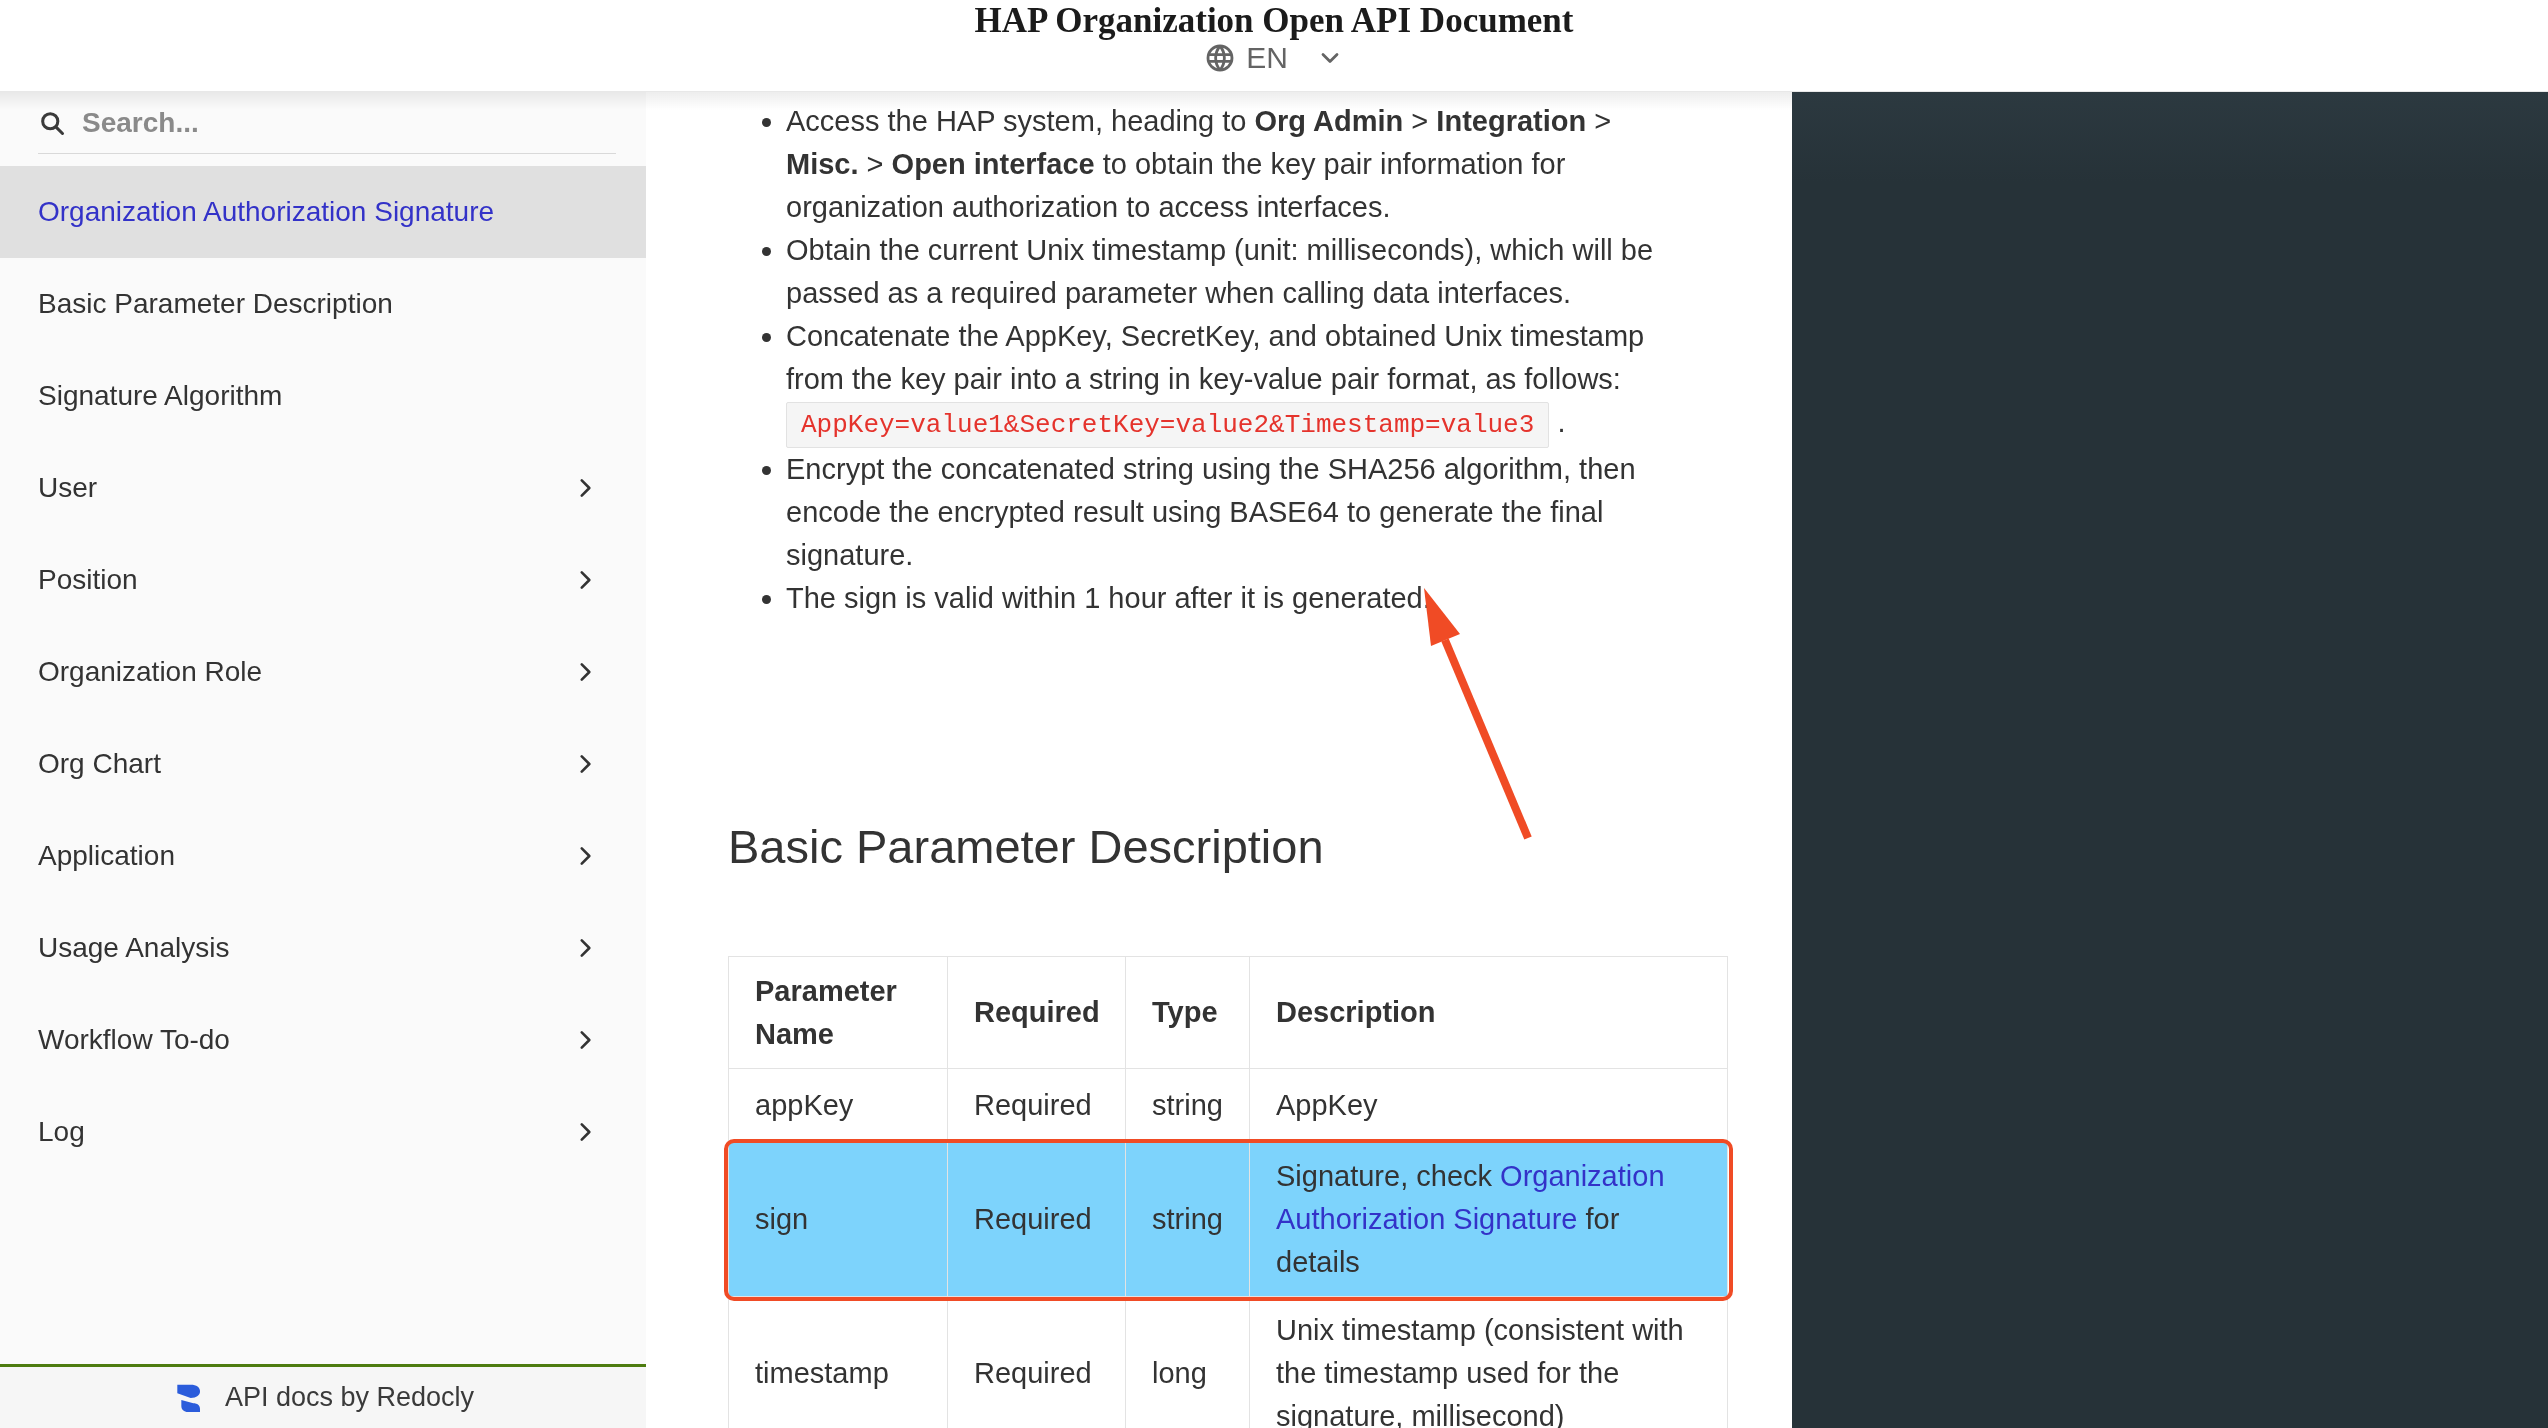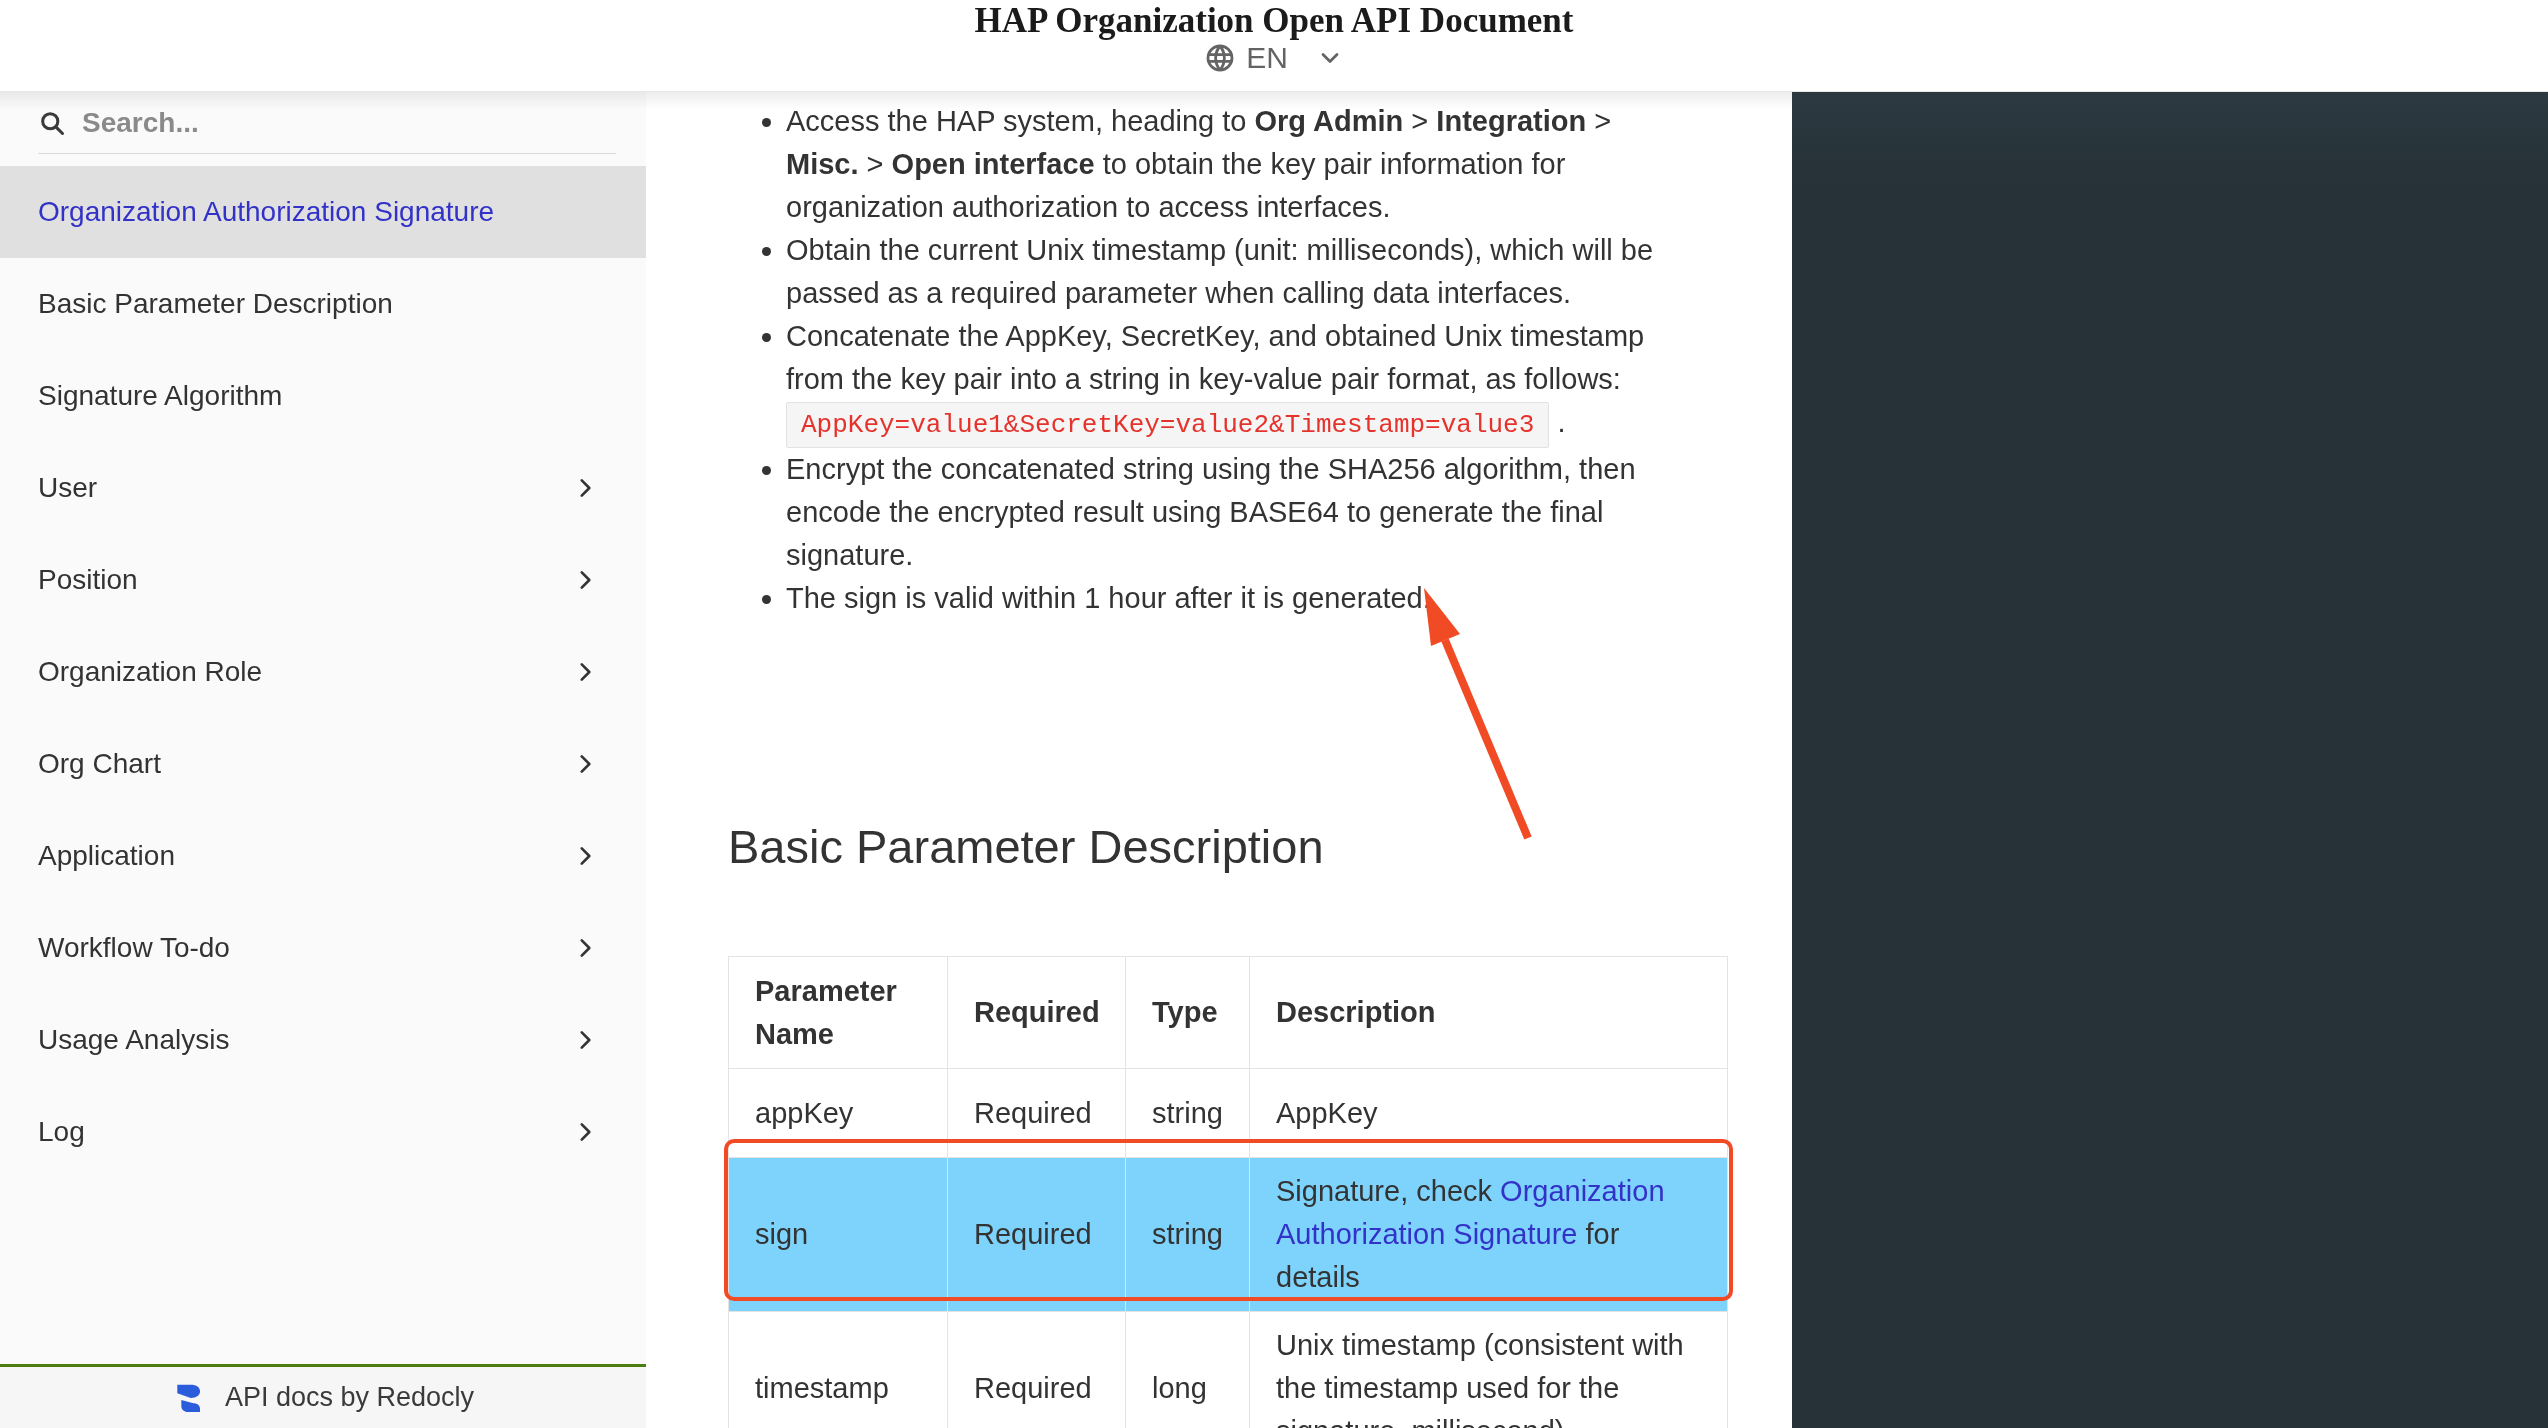--- a/index.html
+++ b/index.html
@@ -125,27 +125,27 @@
             <polyline points="9 5 16 12 9 19"></polyline>
           </svg>
         </div>
         <div class="menu-item">
           <span>Application</span>
           <svg class="chev" width="26" height="26" viewBox="0 0 24 24" fill="none" stroke="#333" stroke-width="2.4" stroke-linecap="round" stroke-linejoin="round">
             <polyline points="9 5 16 12 9 19"></polyline>
           </svg>
         </div>
         <div class="menu-item">
+          <span>Usage Analysis</span>
+          <svg class="chev" width="26" height="26" viewBox="0 0 24 24" fill="none" stroke="#333" stroke-width="2.4" stroke-linecap="round" stroke-linejoin="round">
+            <polyline points="9 5 16 12 9 19"></polyline>
+          </svg>
+        </div>
+        <div class="menu-item">
           <span>Workflow To-do</span>
-          <svg class="chev" width="26" height="26" viewBox="0 0 24 24" fill="none" stroke="#333" stroke-width="2.4" stroke-linecap="round" stroke-linejoin="round">
-            <polyline points="9 5 16 12 9 19"></polyline>
-          </svg>
-        </div>
-        <div class="menu-item">
-          <span>Usage Analysis</span>
           <svg class="chev" width="26" height="26" viewBox="0 0 24 24" fill="none" stroke="#333" stroke-width="2.4" stroke-linecap="round" stroke-linejoin="round">
             <polyline points="9 5 16 12 9 19"></polyline>
           </svg>
         </div>
         <div class="menu-item">
           <span>Log</span>
           <svg class="chev" width="26" height="26" viewBox="0 0 24 24" fill="none" stroke="#333" stroke-width="2.4" stroke-linecap="round" stroke-linejoin="round">
             <polyline points="9 5 16 12 9 19"></polyline>
           </svg>
         </div>
@@ -177,21 +177,21 @@
         </colgroup>
       <thead>
           <tr>
             <th>Parameter Name</th>
             <th>Required</th>
             <th>Type</th>
             <th>Description</th>
           </tr>
         </thead>
       <tbody>
-          <tr style="height: 89px;">
+          <tr style="height: 74px;">
             <td>appKey</td>
             <td>Required</td>
             <td>string</td>
             <td>AppKey</td>
           </tr>
           <tr class="hl-row" style="height: 146px;">
             <td>sign</td>
             <td>Required</td>
             <td>string</td>
             <td>Signature, check <a class="doc-link" href="#">Organization Authorization Signature</a> for details</td>

